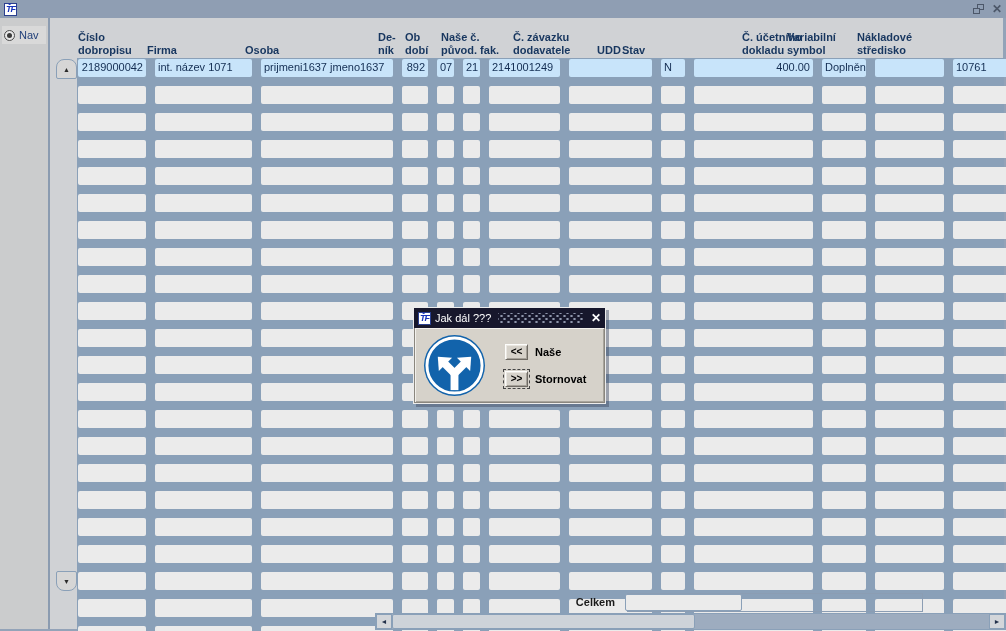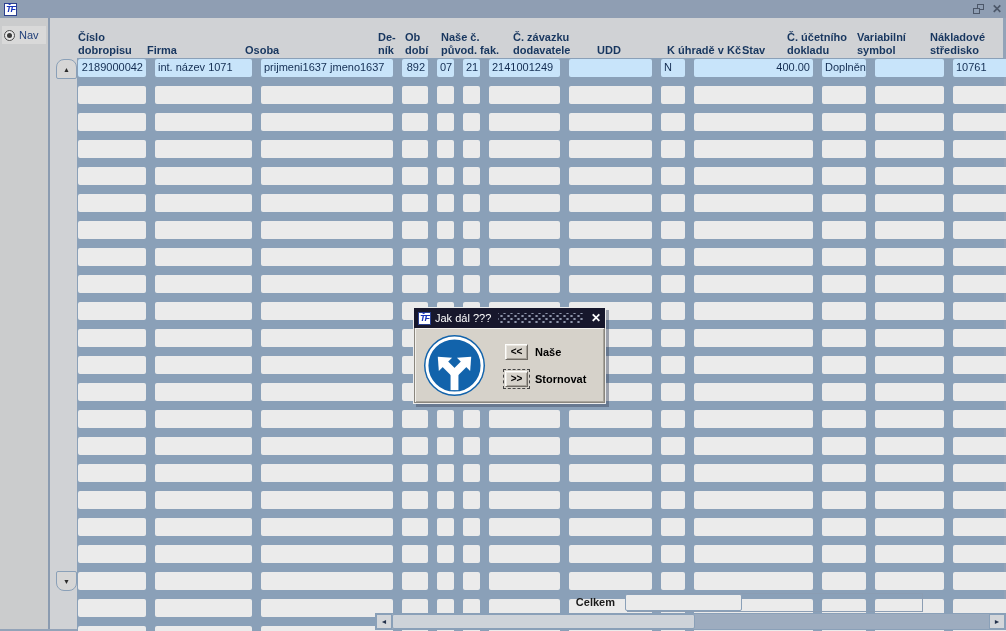--- a/index.html
+++ b/index.html
@@ -204,24 +204,20 @@
       <div class="hline">Naše č.</div>
       <div class="hline">původ. fak.</div>
     </div>
     <div class="hcell">
       <div class="hline">Č. závazku</div>
       <div class="hline">dodavatele</div>
     </div>
     <div class="hcell">
       <div class="hline"></div>
       <div class="hline">UDD</div>
-    </div>
-    <div class="hcell" style="text-align: right;">
-      <div class="hline"></div>
-      <div class="hline">K úhradě v Kč</div>
     </div>
     <div class="hcell">
       <div class="hline"></div>
       <div class="hline">Stav</div>
     </div>
     <div class="hcell">
       <div class="hline">Č. účetního</div>
       <div class="hline">dokladu</div>
     </div>
     <div class="hcell">

